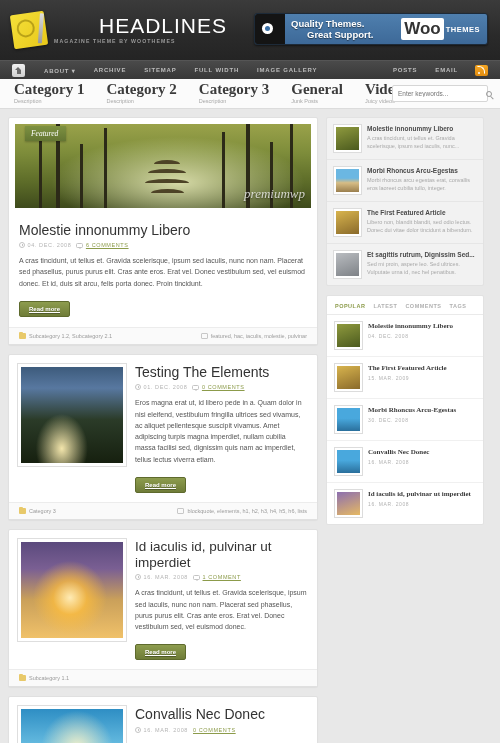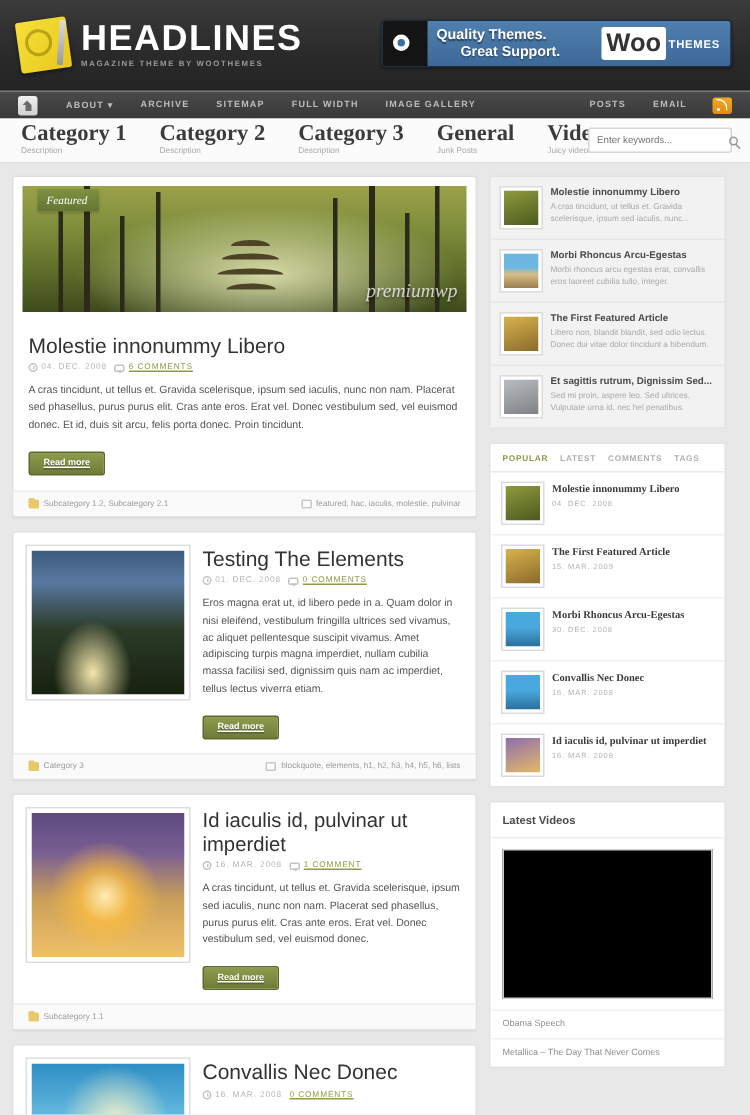--- a/index.html
+++ b/index.html
@@ -39,22 +39,23 @@
   .logo-icon:after {
     content: "";
     position: absolute; right: 3px; top: 2px;
     width: 4px; height: 30px;
     background: linear-gradient(#ddd, #999);
     transform: rotate(12deg);
     border-radius: 1px;
   }
   .logo-text { line-height: 1; }
   .site-title {
-    font-size: 24px; font-weight: bold; color: #fff;
+    font-size: 21px; font-weight: normal; color: #fff;
     letter-spacing: 1px;
+    margin-left: 45px;
   }
   .site-tagline {
     font-size: 5.2px; color: #9a9a9a; letter-spacing: 1.1px;
     margin-top: 3px; font-weight: bold;
   }
   .banner {
     position: absolute; right: 12px; top: 13px;
     width: 234px; height: 32px;
     border-radius: 3px;
     background: linear-gradient(#4f7fae, #3d6998);
@@ -642,21 +643,15 @@
       </div>
       <div class="tpost">
         <div class="sthumb sth-f"></div>
         <div>
           <div class="tp-title">Id iaculis id, pulvinar ut imperdiet</div>
           <div class="tp-date">16. MAR. 2008</div>
         </div>
       </div>
     </div>
 
-    <div class="vbox">
-      <div class="vhead">Latest Videos</div>
-      <div class="vplayer"></div>
-      <div class="vlink">Obama Speech</div>
-      <div class="vlink">Metallica – The Day That Never Comes</div>
-    </div>
 
   </div>
 </div>
 
 </body></html>

